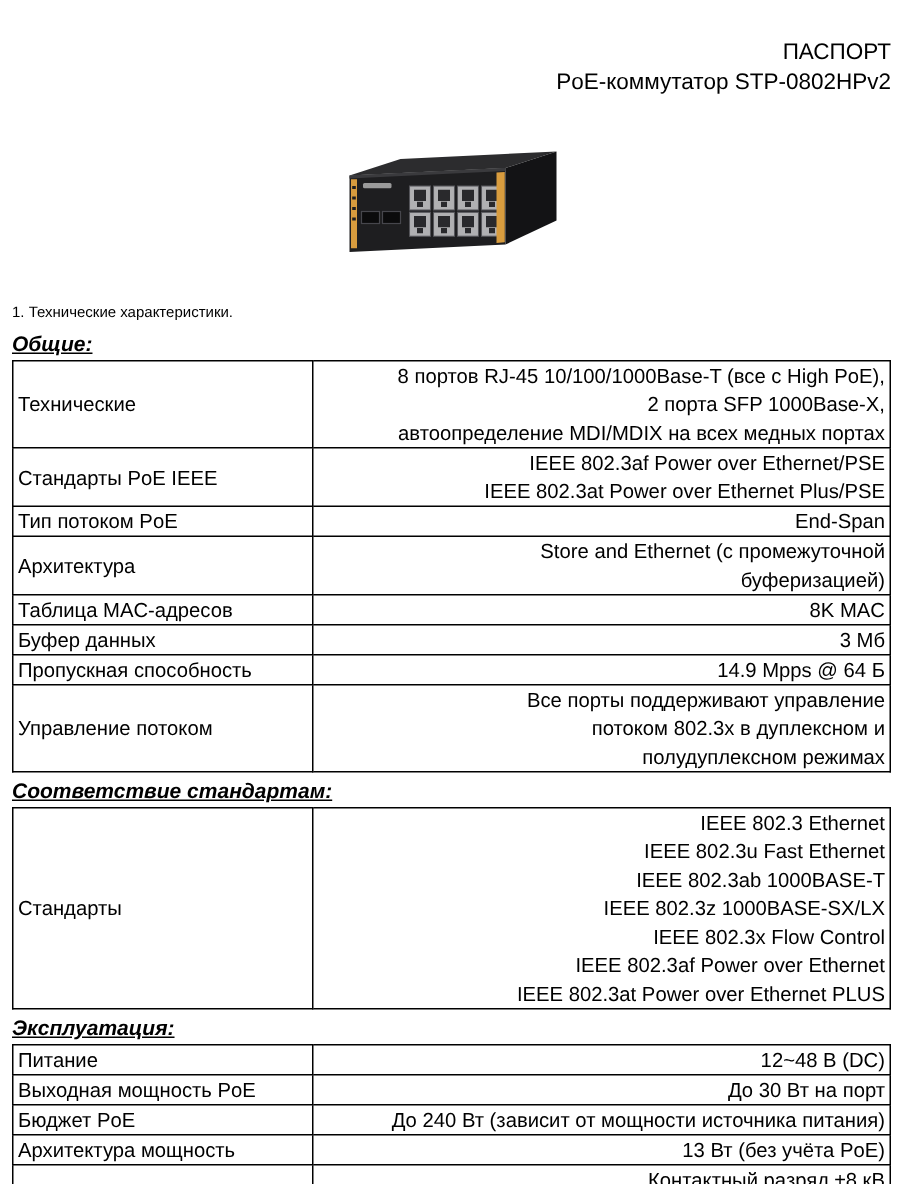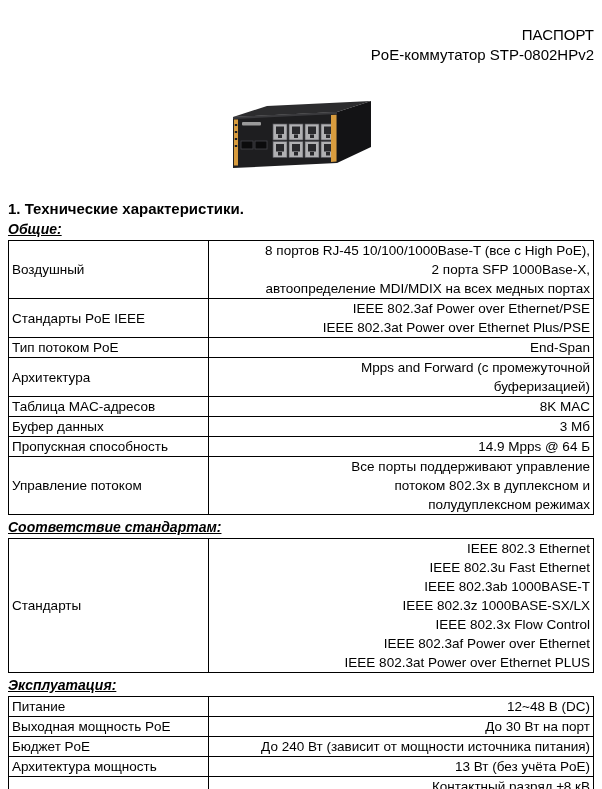--- a/index.html
+++ b/index.html
@@ -15,22 +15,22 @@
   .title-line { font-size: 15px; line-height: 20px; font-weight: 400; }
 
   .device-figure {
     margin-top: 26px;
     text-align: center;
     height: 96px;
   }
   .device-figure svg { display: inline-block; }
 
   .section-heading {
-    font-size: 15px;
-    font-weight: 700;
+    font-size: 10px;
+    font-weight: 400;
     margin-top: 12px;
     line-height: 20px;
   }
   .sub-label {
     font-size: 14px;
     font-weight: 700;
     font-style: italic;
     text-decoration: underline;
     line-height: 18px;
     margin-top: 1px;
@@ -135,37 +135,37 @@
       <polygon points="110,24 115.5,23.7 115.5,70.5 110,71" fill="#d89c3e"></polygon>
     </svg>
   </div>
 
   <div class="section-heading">1. Технические характеристики.</div>
 
   <div class="sub-label">Общие:</div>
   <table class="spec-table">
     <tbody>
         <tr>
-      <td class="label-cell">Воздушный</td>
+      <td class="label-cell">Технические</td>
       <td class="value-cell">8 портов RJ-45 10/100/1000Base-T (все с High PoE),
 2 порта SFP 1000Base-X,
 автоопределение MDI/MDIX на всех медных портах</td>
     </tr>
     <tr>
       <td class="label-cell">Стандарты PoE IEEE</td>
       <td class="value-cell">IEEE 802.3af Power over Ethernet/PSE
 IEEE 802.3at Power over Ethernet Plus/PSE</td>
     </tr>
     <tr>
       <td class="label-cell">Тип потоком PoE</td>
       <td class="value-cell">End-Span</td>
     </tr>
     <tr>
       <td class="label-cell">Архитектура</td>
-      <td class="value-cell">Mpps and Forward (с промежуточной
+      <td class="value-cell">Store and Ethernet (с промежуточной
 буферизацией)</td>
     </tr>
     <tr>
       <td class="label-cell">Таблица MAC-адресов</td>
       <td class="value-cell">8K MAC</td>
     </tr>
     <tr>
       <td class="label-cell">Буфер данных</td>
       <td class="value-cell">3 Мб</td>
     </tr>

